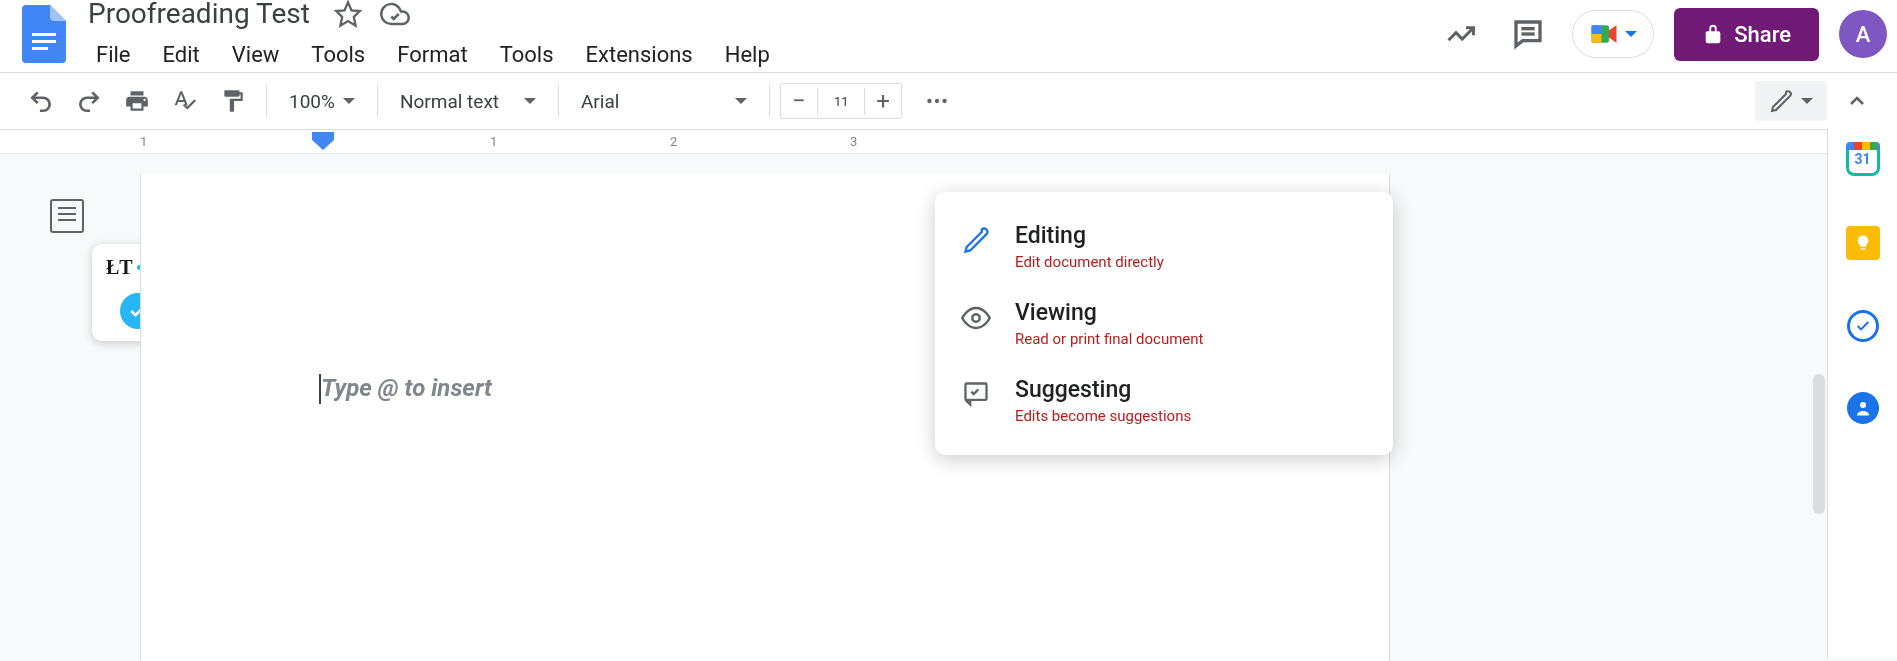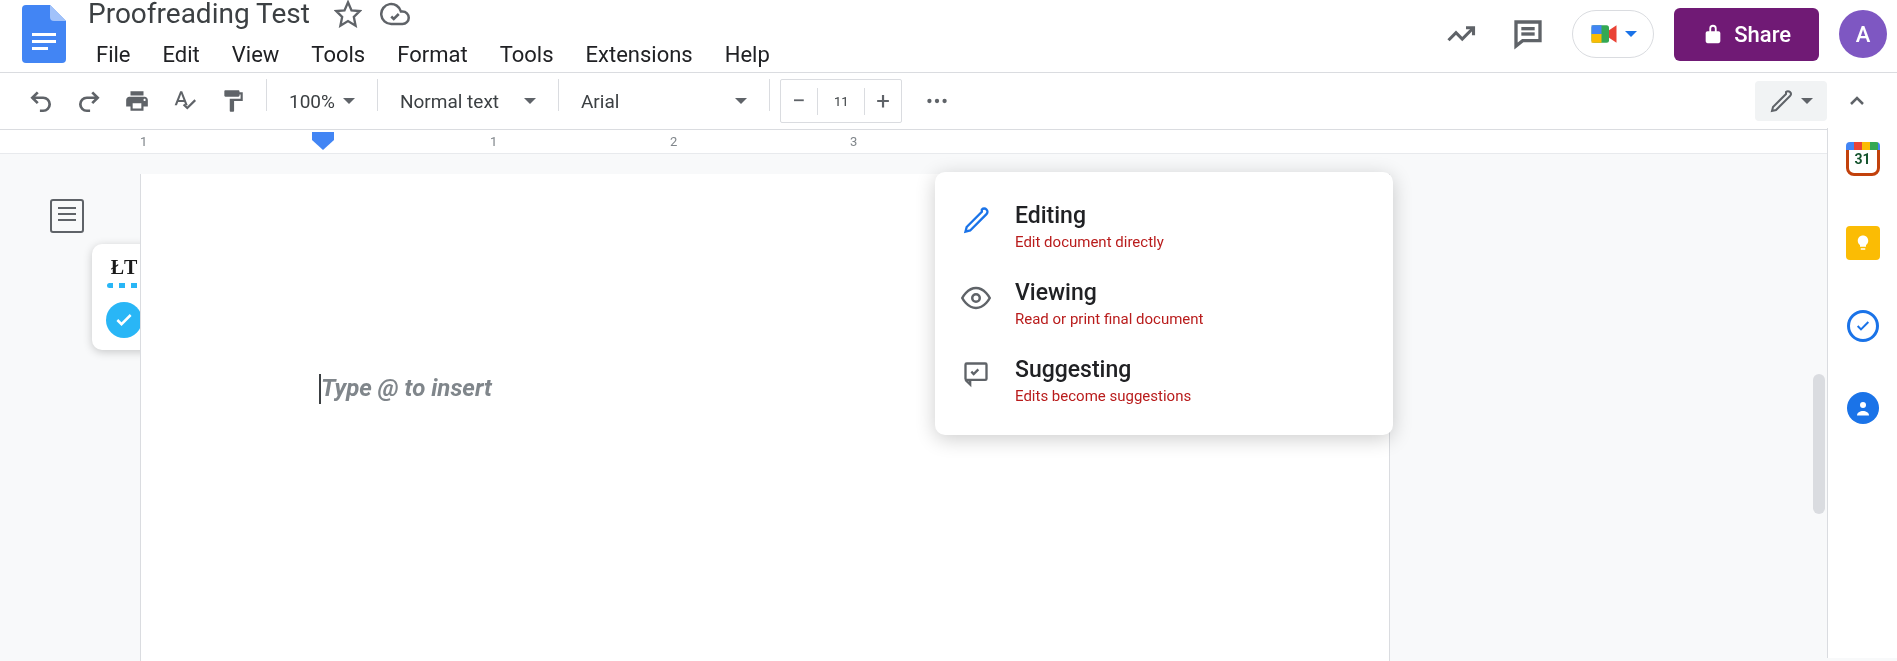--- a/index.html
+++ b/index.html
@@ -14,21 +14,21 @@
 .title-icon { color: #5f6368; display: flex; align-items: center; }
 .menubar { display: flex; gap: 4px; margin-top: 4px; }
 .menu-item { font-size: 22px; color: #202124; padding: 6px 14px; border-radius: 4px; cursor: pointer; }
 .titlebar-right { display: flex; align-items: center; gap: 20px; margin-left: auto; }
 .hdr-icon { color: #5f6368; padding: 8px; border-radius: 50%; cursor: pointer; display:flex; align-items:center; justify-content:center; }
 .meet-btn { display: flex; align-items: center; gap: 6px; border: 1px solid #dadce0; border-radius: 40px; padding: 8px 16px; cursor: pointer; }
 .share-btn { background: #701a75; color: #fff; border-radius: 6px; padding: 14px 28px; font-size: 22px; font-weight: 500; display: flex; align-items: center; gap: 10px; cursor: pointer; }
 .avatar { width: 48px; height: 48px; border-radius: 50%; background: #7e57c2; color: #fff; display: flex; align-items: center; justify-content: center; font-size: 22px; font-weight: 500; }
 
 
-.toolbar { display: flex; padding: 6px 18px; border-top: 1px solid #dadce0; border-bottom: 1px solid #dadce0; height: 58px; margin-top: 12px; gap: 2px; }
+.toolbar { display: flex; align-items: center; padding: 6px 18px; border-top: 1px solid #dadce0; border-bottom: 1px solid #dadce0; height: 58px; margin-top: 12px; gap: 2px; }
 .tb-btn { color: #5f6368; padding: 8px 10px; border-radius: 4px; cursor: pointer; display:flex; align-items:center; justify-content:center; }
 .tb-sep { width: 1px; height: 32px; background: #dadce0; margin: 0 8px; }
 .tb-dropdown { display: flex; align-items: center; gap: 8px; padding: 6px 12px; font-size: 19px; color: #3c4043; cursor: pointer; border-radius: 4px; }
 .caret { width: 0; height: 0; border-left: 6px solid transparent; border-right: 6px solid transparent; border-top: 6px solid #5f6368; }
 .fontsize { display: flex; align-items: center; border: 1px solid #dadce0; border-radius: 2px; }
 .fs-btn { width: 36px; height: 34px; display: flex; align-items: center; justify-content: center; color: #5f6368; cursor: pointer; font-size: 24px; }
 .fs-val { width: 48px; text-align: center; border-left: 1px solid #dadce0; border-right: 1px solid #dadce0; font-size: 13px; padding: 6px 16px; color: #3c4043; }
 .tb-right { margin-left: auto; display: flex; align-items: center; gap: 8px; }
 .mode-btn { background: #f1f3f4; border-radius: 4px; padding: 8px 14px; display: flex; align-items: center; gap: 8px; cursor: pointer; color: #5f6368; }
 
@@ -43,32 +43,32 @@
 .placeholder { position: absolute; left: 180px; top: 200px; font-size: 24px; font-style: italic; color: #80868b; font-weight: bold; }
 .cursor-line { position: absolute; left: 178px; top: 200px; width: 2px; height: 30px; background: #3c4043; }
 .outline-btn { position: absolute; left: 50px; top: 45px; color: #5f6368; border: 2px solid #5f6368; border-radius: 3px; padding: 4px; }
 
 .lt-panel { position: absolute; left: 92px; top: 90px; background: #fff; border-radius: 10px; box-shadow: 0 2px 10px rgba(0,0,0,0.2); padding: 12px 14px; display: flex; flex-direction: column; align-items: center; gap: 14px; }
 .lt-logo { font-weight: bold; font-size: 20px; color: #1a1a1a; position: relative; font-family: Georgia, serif; }
 .lt-wave { width: 34px; height: 5px; background: repeating-linear-gradient(90deg,#29b6f6 0 6px,transparent 6px 12px); border-radius: 3px; }
 .lt-check { width: 36px; height: 36px; border-radius: 50%; background: #29b6f6; color: #fff; display: flex; align-items: center; justify-content: center; }
 
 
-.mode-menu { position: absolute; top: 172px; left: 935px; width: 458px; background: #fff; border-radius: 10px; box-shadow: 0 4px 20px rgba(0,0,0,0.2); padding: 16px 0; z-index: 100; }
+.mode-menu { position: absolute; top: 192px; left: 935px; width: 458px; background: #fff; border-radius: 10px; box-shadow: 0 4px 20px rgba(0,0,0,0.2); padding: 16px 0; z-index: 100; }
 .mode-row { display: flex; align-items: flex-start; padding: 14px 26px; gap: 24px; cursor: pointer; }
 .mode-icon { color: #5f6368; margin-top: 4px; width: 30px; display:flex; justify-content:center; }
 .mode-icon.active { color: #1a73e8; }
 .mode-txt { display: flex; flex-direction: column; gap: 4px; }
 .mode-title { font-size: 23px; font-weight: 500; color: #202124; }
 .mode-desc { font-size: 15px; color: #b91c1c; }
 
 
 .sidepanel { position: absolute; right: 0; top: 128px; width: 70px; height: 530px; border-left: 1px solid #dadce0; background: #fff; display: flex; flex-direction: column; align-items: center; gap: 50px; padding-top: 14px; }
 .sp-icon { cursor: pointer; }
-.cal-icon { width: 34px; height: 34px; border: 3px solid #c2410c; border-radius: 8px; position: relative; display:flex; align-items:center; justify-content:center; font-size:14px; font-weight:bold; color:#14532d; }
+.cal-icon { width: 34px; height: 34px; border: 3px solid #14b8a6; border-radius: 8px; position: relative; display:flex; align-items:center; justify-content:center; font-size:14px; font-weight:bold; color:#3b82f6; }
 .cal-icon::before { content:''; position:absolute; top:-3px; left:-3px; right:-3px; height:8px; background: repeating-linear-gradient(90deg,#4285f4 0 8px,#ea4335 8px 16px,#fbbc04 16px 24px,#34a853 24px 32px); border-radius: 4px 4px 0 0; }
 .keep-icon { width: 34px; height: 34px; background: #fbbc04; border-radius: 4px; display:flex; align-items:center; justify-content:center; }
 .tasks-icon { width: 32px; height: 32px; border: 3px solid #1a73e8; border-radius: 50%; display:flex; align-items:center; justify-content:center; color:#1a73e8; }
 .contacts-icon { width: 32px; height: 32px; border-radius: 50%; background:#1a73e8; display:flex; align-items:center; justify-content:center; color:#fff; }
 
 .scrollbar-thumb { position:absolute; right: 72px; top: 220px; width: 12px; height: 140px; background: #dadce0; border-radius: 6px; }
 </style>
 </head>
 <body>
 
@@ -226,21 +226,21 @@
 
 <div class="canvas">
   <div class="outline-btn">
     <svg width="22" height="18" viewBox="0 0 22 18" fill="none" stroke="#5f6368" stroke-width="2">
         <line x1="2" y1="3" x2="20" y2="3"></line>
         <line x1="2" y1="9" x2="20" y2="9"></line>
         <line x1="2" y1="15" x2="20" y2="15"></line>
       </svg>
   </div>
   <div class="lt-panel">
-    <div style="display:flex;flex-direction:column;align-items:center;gap:4px">
+    <div style="display:flex;flex-direction:row;align-items:center;gap:4px">
       <div class="lt-logo">ŁT</div>
       <div class="lt-wave"></div>
     </div>
     <div class="lt-check">
       <svg width="20" height="20" viewBox="0 0 24 24" fill="none" stroke="#fff" stroke-width="3">
           <polyline points="20 6 9 17 4 12"></polyline>
         </svg>
     </div>
   </div>
   <div class="page">

